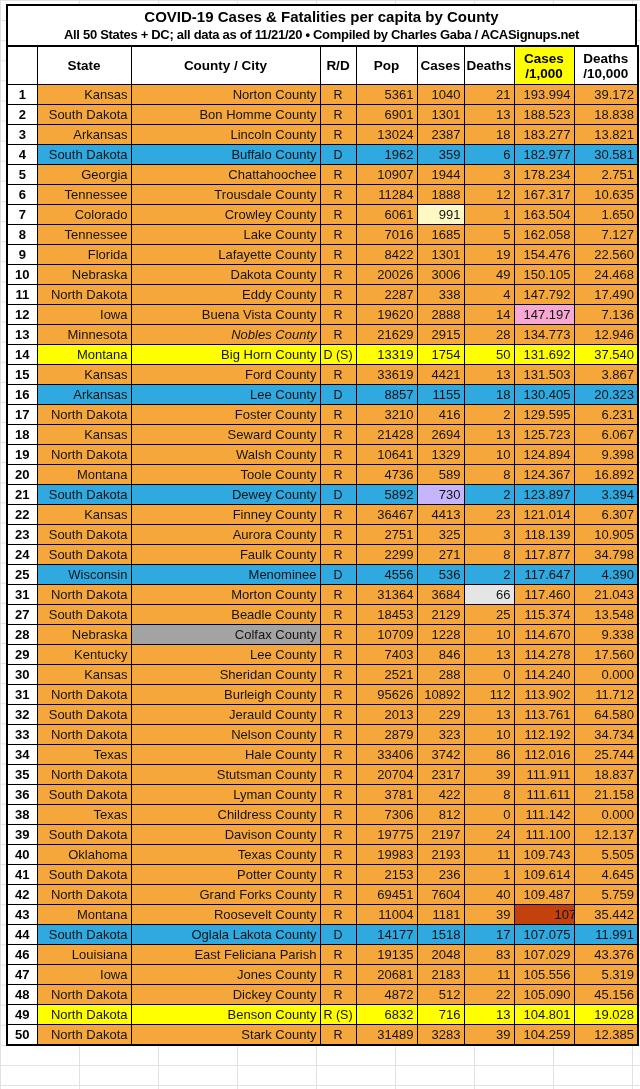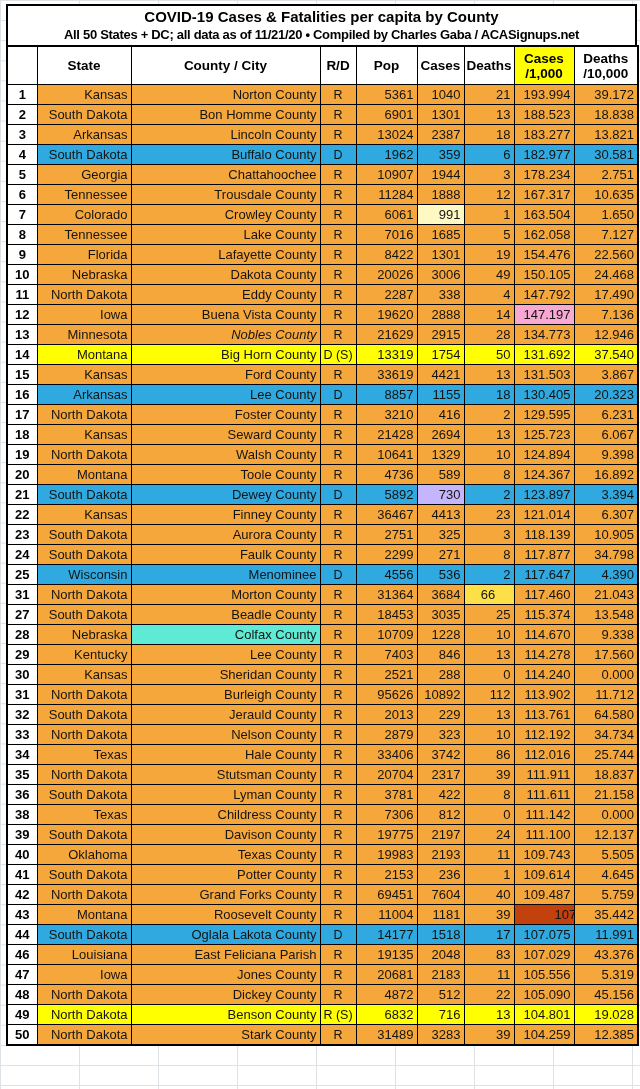--- a/index.html
+++ b/index.html
@@ -384,39 +384,39 @@
           <td class="right" style="background: rgb(47, 169, 224);">117.647</td>
           <td class="right" style="background: rgb(47, 169, 224);">4.390</td>
         </tr>
         <tr>
           <td class="rank">31</td>
           <td class="right" style="background: rgb(246, 167, 60);">North Dakota</td>
           <td class="right" style="background: rgb(246, 167, 60);">Morton County</td>
           <td class="center" style="background: rgb(246, 167, 60);">R</td>
           <td class="right" style="background: rgb(246, 167, 60);">31364</td>
           <td class="right" style="background: rgb(246, 167, 60);">3684</td>
-          <td class="right" style="background: #fde047; text-align: center;">66</td>
+          <td class="right" style="background: #e5e5e5;">66</td>
           <td class="right" style="background: rgb(246, 167, 60);">117.460</td>
           <td class="right" style="background: rgb(246, 167, 60);">21.043</td>
         </tr>
         <tr>
           <td class="rank">27</td>
           <td class="right" style="background: rgb(246, 167, 60);">South Dakota</td>
           <td class="right" style="background: rgb(246, 167, 60);">Beadle County</td>
           <td class="center" style="background: rgb(246, 167, 60);">R</td>
           <td class="right" style="background: rgb(246, 167, 60);">18453</td>
-          <td class="right" style="background: rgb(246, 167, 60);">3035</td>
+          <td class="right" style="background: rgb(246, 167, 60);">2129</td>
           <td class="right" style="background: rgb(246, 167, 60);">25</td>
           <td class="right" style="background: rgb(246, 167, 60);">115.374</td>
           <td class="right" style="background: rgb(246, 167, 60);">13.548</td>
         </tr>
         <tr>
           <td class="rank">28</td>
           <td class="right" style="background: rgb(246, 167, 60);">Nebraska</td>
-          <td class="right" style="background: #5eead4;">Colfax County</td>
+          <td class="right" style="background: #a3a3a3;">Colfax County</td>
           <td class="center" style="background: rgb(246, 167, 60);">R</td>
           <td class="right" style="background: rgb(246, 167, 60);">10709</td>
           <td class="right" style="background: rgb(246, 167, 60);">1228</td>
           <td class="right" style="background: rgb(246, 167, 60);">10</td>
           <td class="right" style="background: rgb(246, 167, 60);">114.670</td>
           <td class="right" style="background: rgb(246, 167, 60);">9.338</td>
         </tr>
         <tr>
           <td class="rank">29</td>
           <td class="right" style="background: rgb(246, 167, 60);">Kentucky</td>

